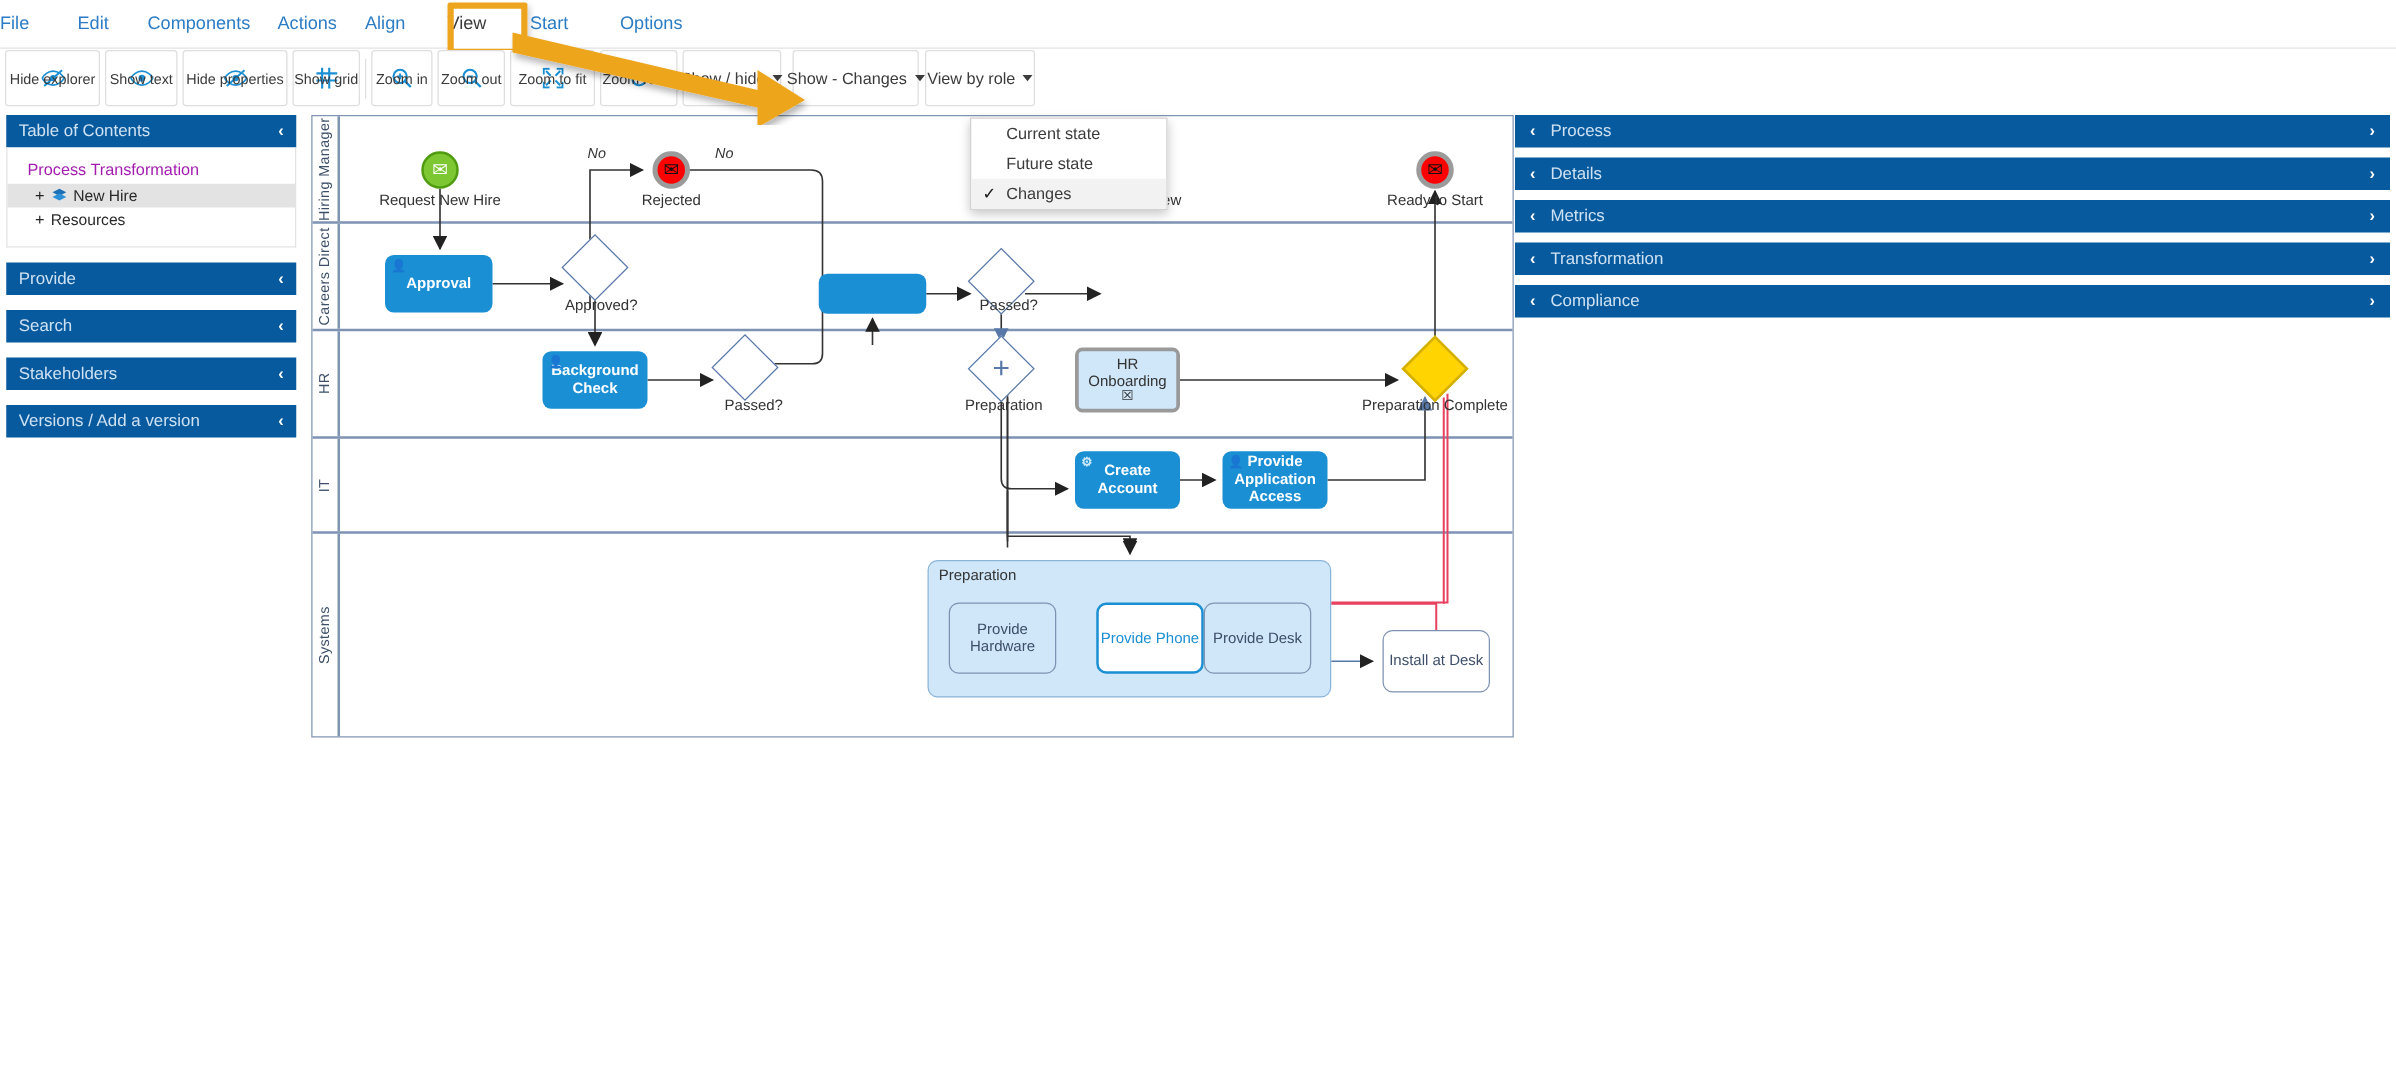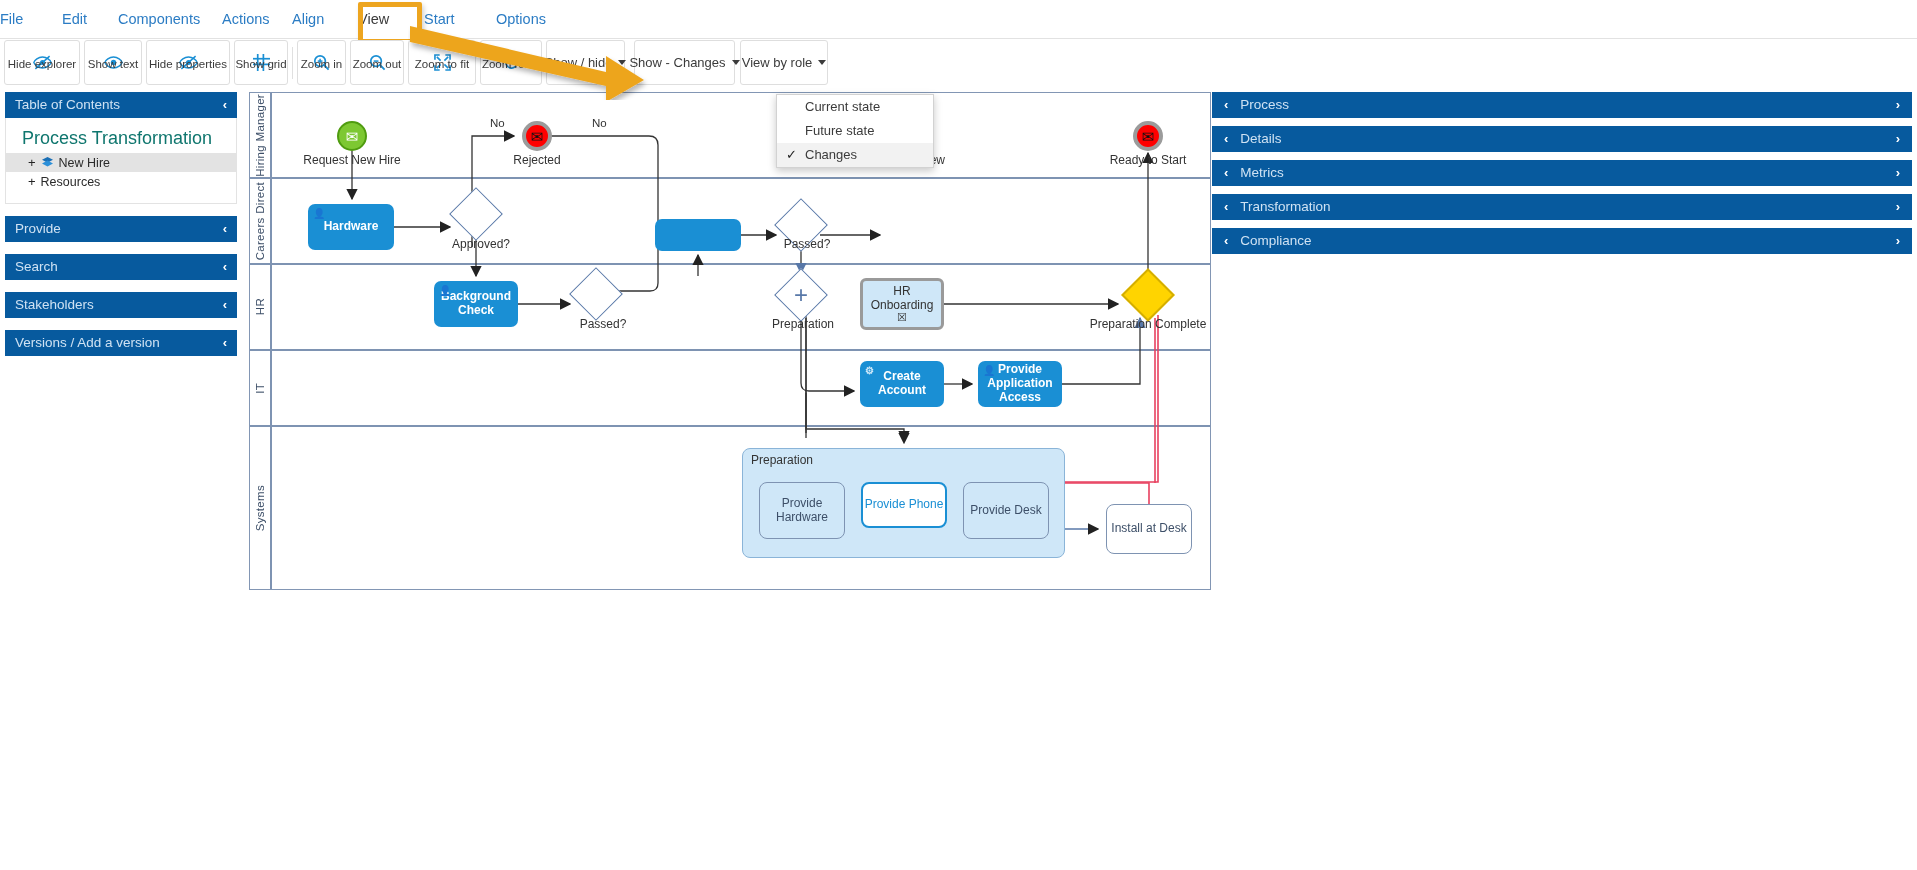--- a/index.html
+++ b/index.html
@@ -78,21 +78,21 @@
     background: #075a9e; color: #cfe2f3; font-size: 13.5px;
     height: 26px; line-height: 26px; padding: 0 10px;
     display: flex; align-items: center; justify-content: space-between;
     cursor: pointer; margin-bottom: 0;
   }
   .panel-head .chev { color: #fff; font-size: 13px; font-weight: bold; }
   .panel-body {
     background: #fff; border: 1px solid #e3e3e3; border-top: none;
     padding: 10px 0 12px 0; font-size: 12.5px; color: #333;
   }
-  .toc-root { padding-left: 16px; color: #0f766e; font-size: 18px; margin-bottom: 4px; }
+  .toc-root { padding-left: 16px; color: #a21caf; font-size: 13px; margin-bottom: 4px; }
   .toc-row {
     display: flex; align-items: center; gap: 5px;
     padding: 2px 0 2px 22px; font-size: 12.5px; color: #2a2a2a; cursor: pointer;
   }
   .toc-row.sel { background: #e3e3e3; }
   .plus { color: #222; font-size: 13px; }
   .lsidebar .spacer { height: 12px; }
 
   
   .rsidebar { position: absolute; right: 5px; top: 92px; width: 700px; }
@@ -167,21 +167,21 @@
     content: "+"; position: absolute; inset: 0; transform: rotate(-45deg);
     display:flex; align-items:center; justify-content:center;
     font-size: 24px; color: #5878a8; line-height: 1;
   }
   .gw.yellow { background: #ffd400; border: 2px solid #d4ae00; }
 
   .lbl {
     position: absolute; font-size: 12px; color: #333; white-space: nowrap;
     text-align: center;
   }
-  .lbl-it { font-size: 11.5px; color: #333; margin-left: 20px; }
+  .lbl-it { font-style: italic; font-size: 11.5px; color: #333; }
 
   .subproc {
     position: absolute; background: #cfe7f8; border: 1.5px solid #8ab4d8;
     border-radius: 8px;
   }
   .subproc-title {
     position: absolute; left: 8px; top: 4px; font-size: 12px; color: #333;
   }
 
   svg.flows { position: absolute; left: 0; top: 0; width: 962px; height: 498px;
@@ -536,21 +536,21 @@
   </div>
   <div class="lbl" style="left:596px;top:60px;width:114px">Failed Interview</div>
 
   <div class="evt evt-end" style="left:883px;top:28px">
     <span class="env">✉</span>
   </div>
   <div class="lbl" style="left:843px;top:60px;width:110px">Ready to Start</div>
 
   <div class="task" style="left:58px;top:111px;width:86px;height:46px">
     <span class="badge">👤</span>
-    <span>Hardware</span>
+    <span>Approval</span>
   </div>
 
   <div class="task" style="left:405px;top:126px;width:86px;height:32px">
     <span></span>
   </div>
 
   <div class="task" style="left:184px;top:188px;width:84px;height:46px">
     <span class="badge">👤</span>
     <span>Background Check</span>
   </div>
@@ -591,21 +591,21 @@
 
   <div class="lbl lbl-it" style="left:220px;top:24px">No</div>
   <div class="lbl lbl-it" style="left:322px;top:24px">No</div>
   <div class="lbl lbl-it" style="left:595px;top:38px">No</div>
 
   <div class="subproc" style="left:492px;top:355px;width:323px;height:110px">
     <div class="subproc-title">Preparation</div>
     <div class="task-plain" style="left:16px;top:33px;width:86px;height:57px;background:#cfe7f8;border-color:#7e93b2">
       <span>Provide Hardware</span>
     </div>
-    <div class="task-plain" style="left:118px;top:33px;width:86px;height:46px;background:#ffffff;border:2px solid #1a8fd4;color:#1a8fd4">
+    <div class="task-plain" style="left:134px;top:33px;width:86px;height:57px;background:#ffffff;border:2px solid #1a8fd4;color:#1a8fd4">
       <span>Provide Phone</span>
     </div>
     <div class="task-plain" style="left:220px;top:33px;width:86px;height:57px;background:#cfe7f8;border-color:#7e93b2">
       <span>Provide Desk</span>
     </div>
   </div>
 
 </div>
 
 </body></html>

